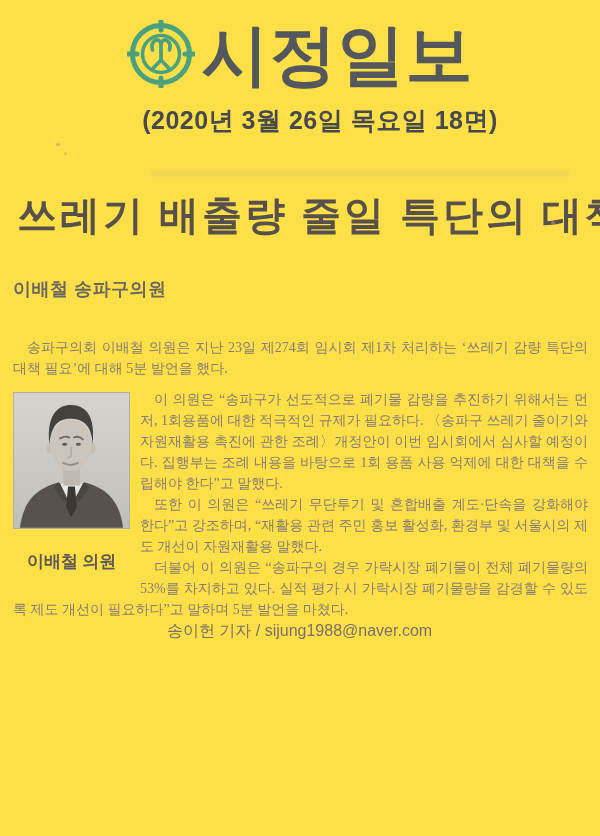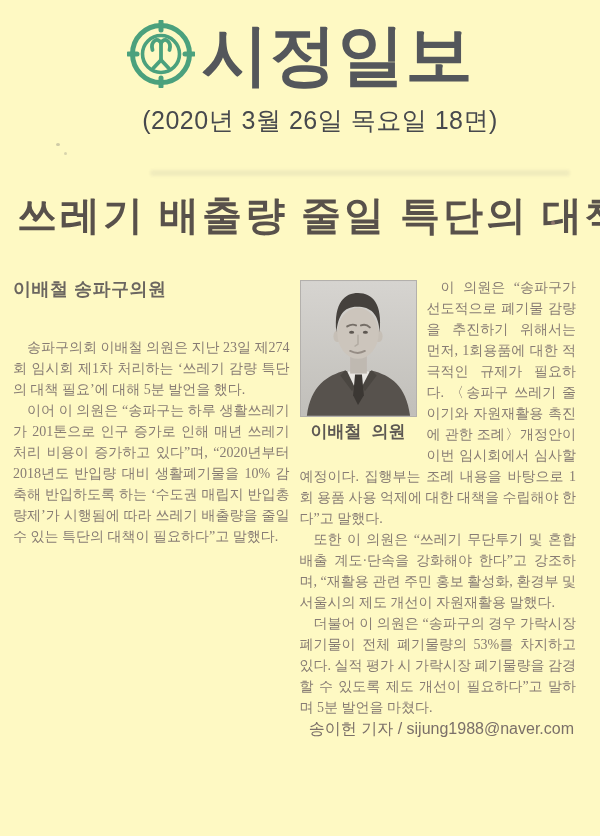--- a/index.html
+++ b/index.html
@@ -1,76 +1,76 @@
 <!DOCTYPE html>
 <html><head>
 <meta charset="utf-8">
 <style>
   html,body{margin:0;padding:0;background:#ffffff;}
   .page{
     position:relative;
     width:600px;height:836px;
-    background:#fef9c3;
+    background:#fde047;
     overflow:hidden;
     font-family:"Liberation Serif","DejaVu Serif",serif;
   }
   
   .masthead{padding-top:20px;display:flex;justify-content:center;align-items:center;gap:7px;}
   .mast-logo{width:68px;height:68px;flex:0 0 auto;}
   .mast-title{
     font-family:"Liberation Sans","DejaVu Sans",sans-serif;
     font-size:67px;font-weight:800;line-height:1;
     color:#54575b;letter-spacing:1px;
   }
   .date-line{
     margin-top:16px;text-align:center;
     font-family:"Liberation Sans","DejaVu Sans",sans-serif;
-    font-size:25px;font-weight:400;color:#47494d;letter-spacing:.5px;padding-left:40px;
+    font-size:25px;font-weight:700;color:#47494d;letter-spacing:.5px;padding-left:40px;
   }
   
   .scan-streak{
     position:absolute;top:170px;left:150px;width:420px;height:6px;
     background:rgba(168,166,158,.16);filter:blur(1.5px);border-radius:3px;
   }
   .speck-a{position:absolute;top:143px;left:56px;width:4px;height:3px;background:rgba(120,118,114,.35);border-radius:50%;}
   .speck-b{position:absolute;top:152px;left:64px;width:3px;height:3px;background:rgba(120,118,114,.28);border-radius:50%;}
   .speck-c{position:absolute;top:221px;left:551px;width:4px;height:4px;background:rgba(208,162,150,.45);border-radius:50%;}
   
   .headline{
     margin:56px 10px 0 17px;
     font-size:40px;font-weight:700;line-height:1.15;
     letter-spacing:3px;color:#58514b;white-space:nowrap;
   }
   
-  .columns{display:flex;gap:10px;margin-top:38px;padding:0 24px 0 13px;}
+  .columns{display:flex;gap:10px;margin-top:38px;padding:0 12px 0 13px;flex-direction:column;}
   .col{flex:1;min-width:0;}
   .byline{
     font-family:"Liberation Sans","DejaVu Sans",sans-serif;
     font-size:18px;font-weight:700;color:#6b6660;letter-spacing:.5px;
   }
   .col p{
     margin:0;
     font-size:14px;line-height:21px;color:#877c74;
     text-align:justify;text-indent:1em;word-break:break-all;
   }
   .col.left p:first-of-type{margin-top:36px;}
   
   .photo-fig{float:left;width:117px;margin:3px 10px 10px 0;}
   .photo-frame{
     width:117px;height:137px;border:1px solid #b3b0ac;box-sizing:border-box;
     background:#ccc9c5;overflow:hidden;
   }
   .photo-frame svg{display:block;width:100%;height:100%;}
   .photo-caption{
-    margin-top:3px;text-align:center;
-    font-family:Liberation Mono, monospace;
+    margin-top:21px;text-align:center;
+    font-family:Liberation Serif, serif;
     font-size:17px;font-weight:700;color:#5d5853;
   }
   .reporter{
-    margin-top:1px;text-align:right;padding-right:2px;
+    margin-top:1px;text-align:center;padding-right:2px;
     font-family:"Liberation Sans","DejaVu Sans",sans-serif;
     font-size:16px;color:#7b7069;
   }
 </style>
 </head>
 <body>
 
 <div class="page">
 
   <header class="masthead">
@@ -99,21 +99,20 @@
   <div class="speck-b"></div>
   <div class="speck-c"></div>
 
   <h1 class="headline">쓰레기 배출량 줄일 특단의 대책 요청</h1>
 
   <div class="columns">
 
     <div class="col left">
       <div class="byline">이배철 송파구의원</div>
       <p>송파구의회 이배철 의원은 지난 23일 제274회 임시회 제1차 처리하는 ‘쓰레기 감량 특단의 대책 필요’에 대해 5분 발언을 했다.</p>
-      <p>이어 이 의원은 “송파구는 하루 생활쓰레기가 201톤으로 인구 증가로 인해 매년 쓰레기 처리 비용이 증가하고 있다”며, “2020년부터 2018년도 반입량 대비 생활폐기물을 10% 감축해 반입하도록 하는 ‘수도권 매립지 반입총량제’가 시행됨에 따라 쓰레기 배출량을 줄일 수 있는 특단의 대책이 필요하다”고 말했다.</p>
     </div>
 
     <div class="col right">
       <figure class="photo-fig" style="margin-left:0;">
         <div class="photo-frame">
           <svg viewBox="0 0 117 137" aria-hidden="true">
             <defs>
               <linearGradient id="pbg" x1="0" y1="0" x2="0" y2="1">
                 <stop offset="0" stop-color="#d6d4d0"></stop>
                 <stop offset="1" stop-color="#c1bfba"></stop>

